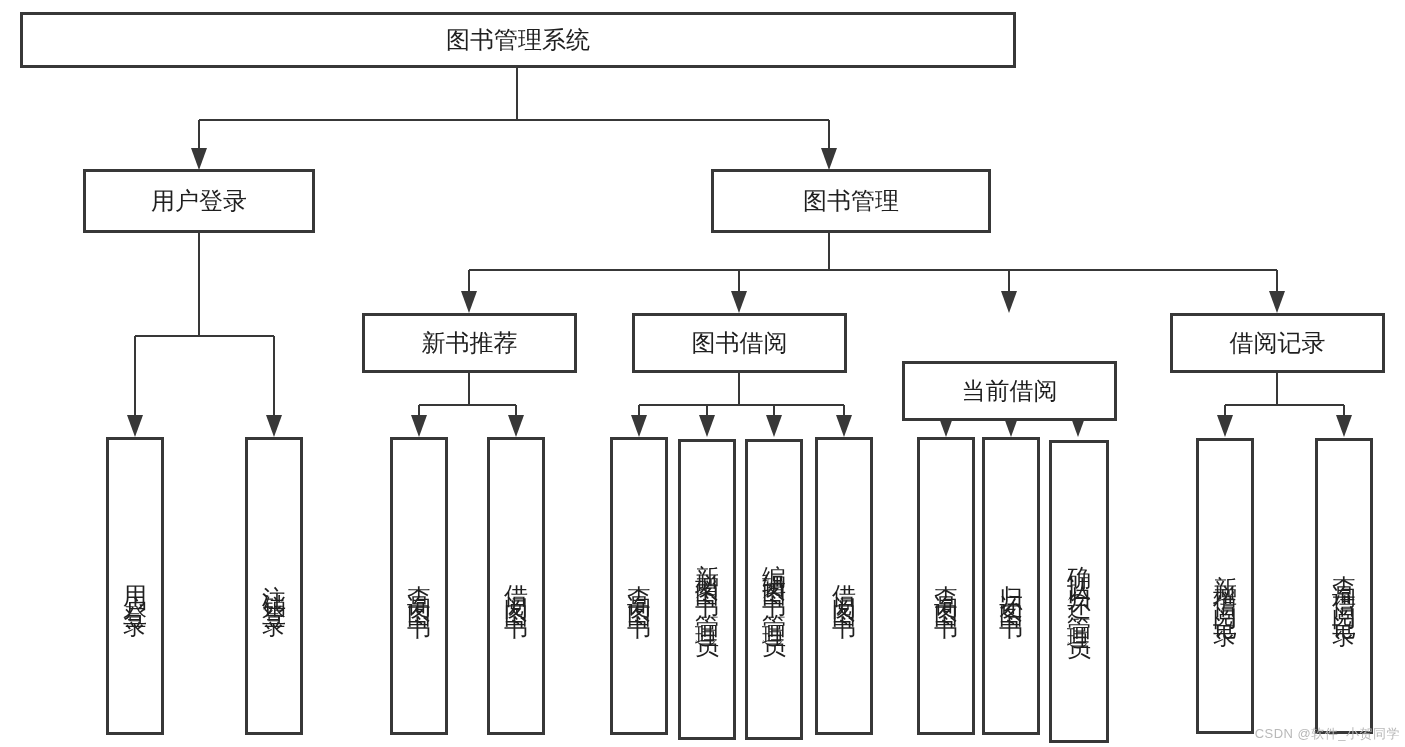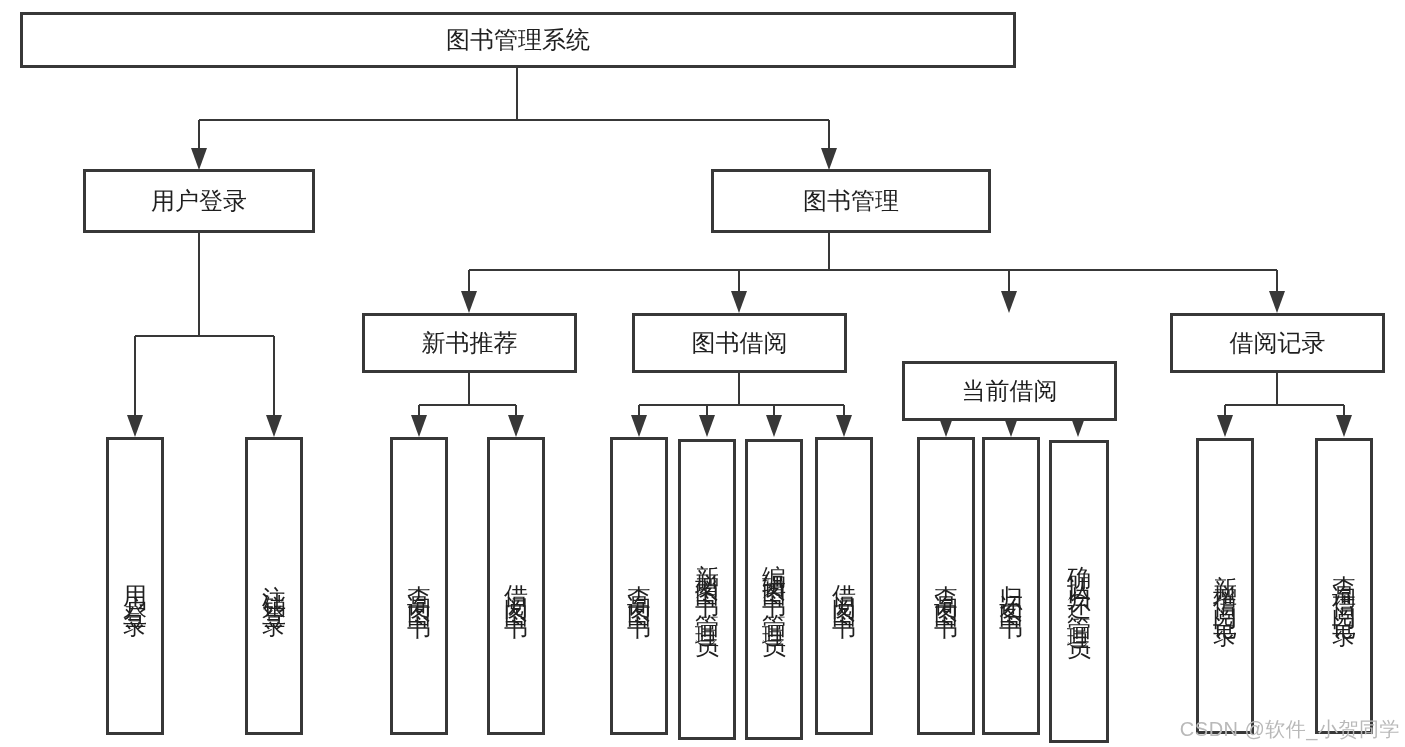--- a/index.html
+++ b/index.html
@@ -35,21 +35,21 @@
     white-space:nowrap;
   }
   .v{
     writing-mode:vertical-rl;
     text-orientation:mixed;
     letter-spacing:10px;
   }
   .watermark{
     position:absolute;
     right:5px;bottom:4px;
-    font-size:20px;
+    font-size:13px;
     letter-spacing:.5px;
     color:var(--watermark);
     z-index:5;
   }
 </style>
 </head>
 <body>
 
 <div class="canvas">
 

